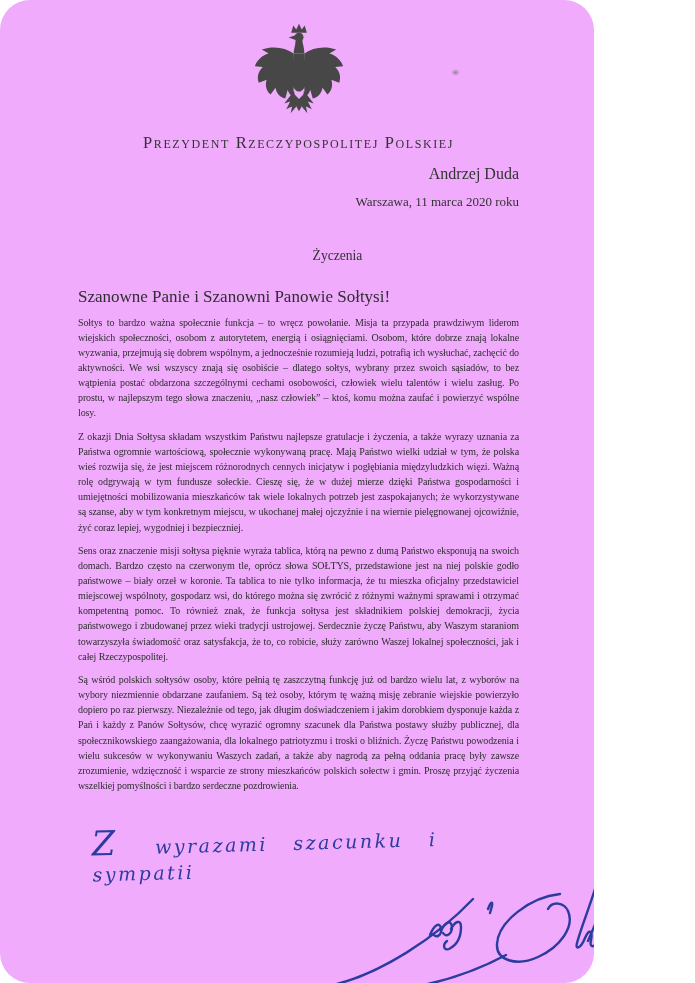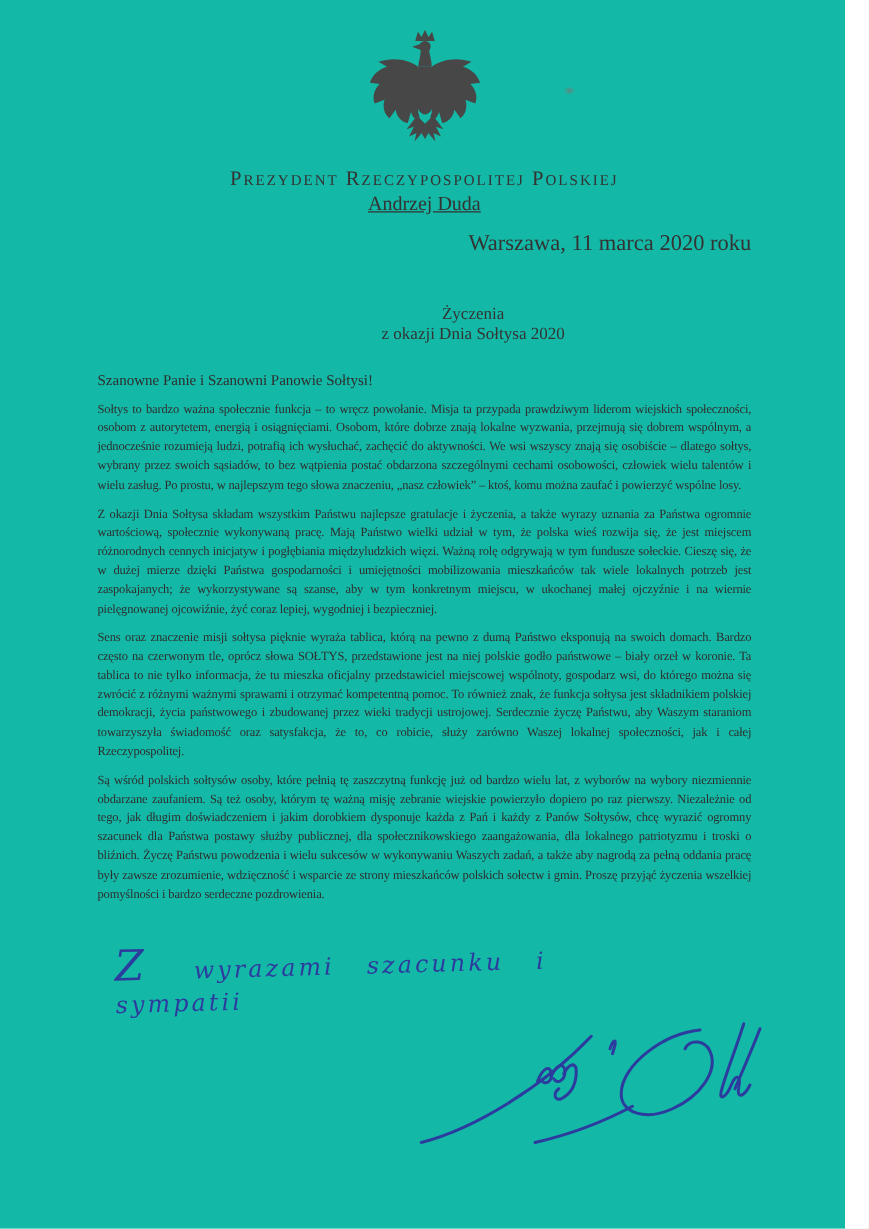--- a/index.html
+++ b/index.html
@@ -1,44 +1,45 @@
 <!DOCTYPE html>
 <html lang="pl"><head>
 <meta charset="utf-8">
 <style>
   html, body { margin: 0; padding: 0; background: #ffffff; }
   .page {
     position: relative;
-    width: 676px;
+    width: 594px;
     height: 983px;
     box-sizing: border-box;
     padding: 22px 75px 0 78px;
-    background: #14b8a6;
+    background: #f0abfc;
     font-family: "Liberation Serif", "DejaVu Serif", serif;
     color: #2e2e2e;
     overflow: hidden;
+    border-radius: 30px;
   }
   .scan-smudge {
     position: absolute; left: 451px; top: 69px; width: 9px; height: 7px;
     background: radial-gradient(ellipse at center, rgba(120,120,120,.75), rgba(120,120,120,0) 70%);
   }
   .emblem { width: 98px; height: 102px; margin: 0 auto; }
   .emblem svg { width: 100%; height: 100%; display: block; }
 
   .lh-title {
     text-align: center; margin-top: 9px;
     font-variant: small-caps; font-size: 16.5px; letter-spacing: 1.6px;
     color: #333333;
   }
-  .lh-name { text-align: center; font-size: 16px; margin-top: 2px; color: #333333; text-decoration: underline; }
-  .dateline { text-align: right; font-size: 18px; margin-top: 11px; color: #333333; }
+  .lh-name { text-align: right; font-size: 16px; margin-top: 12px; color: #333333; }
+  .dateline { text-align: right; font-size: 13px; margin-top: 11px; color: #333333; }
 
   .subject { text-align: center; font-size: 13.6px; margin-top: 38px; transform: translateX(39px); line-height: 15.5px; color: #333333; }
 
-  .salutation { font-size: 12px; margin-top: 23px; }
+  .salutation { font-size: 17px; margin-top: 23px; }
 
   .body-para {
     font-size: 10px; line-height: 15.15px; letter-spacing: -0.12px;
     text-align: justify; margin: 8px 0 0 0;
   }
 
   .closing-hw {
     margin-top: 24px; margin-left: 14px; width: 470px;
     font-family: "DejaVu Serif", serif; font-style: italic;
     font-size: 19px; letter-spacing: 2.5px; word-spacing: 17px;
@@ -82,21 +83,20 @@
     </svg>
   </div>
 
   <div class="lh-title">Prezydent Rzeczypospolitej Polskiej</div>
   <div class="lh-name">Andrzej Duda</div>
 
   <div class="dateline">Warszawa, 11 marca 2020 roku</div>
 
   <div class="subject">
     <div>Życzenia</div>
-    <div>z okazji Dnia Sołtysa 2020</div>
   </div>
 
   <div class="salutation">Szanowne Panie i Szanowni Panowie Sołtysi!</div>
 
   <p class="body-para">Sołtys to bardzo ważna społecznie funkcja – to wręcz powołanie. Misja ta przypada prawdziwym liderom wiejskich społeczności, osobom z autorytetem, energią i osiągnięciami. Osobom, które dobrze znają lokalne wyzwania, przejmują się dobrem wspólnym, a jednocześnie rozumieją ludzi, potrafią ich wysłuchać, zachęcić do aktywności. We wsi wszyscy znają się osobiście – dlatego sołtys, wybrany przez swoich sąsiadów, to bez wątpienia postać obdarzona szczególnymi cechami osobowości, człowiek wielu talentów i wielu zasług. Po prostu, w najlepszym tego słowa znaczeniu, „nasz człowiek” – ktoś, komu można zaufać i powierzyć wspólne losy.</p>
   <p class="body-para">Z okazji Dnia Sołtysa składam wszystkim Państwu najlepsze gratulacje i życzenia, a także wyrazy uznania za Państwa ogromnie wartościową, społecznie wykonywaną pracę. Mają Państwo wielki udział w tym, że polska wieś rozwija się, że jest miejscem różnorodnych cennych inicjatyw i pogłębiania międzyludzkich więzi. Ważną rolę odgrywają w tym fundusze sołeckie. Cieszę się, że w dużej mierze dzięki Państwa gospodarności i umiejętności mobilizowania mieszkańców tak wiele lokalnych potrzeb jest zaspokajanych; że wykorzystywane są szanse, aby w tym konkretnym miejscu, w ukochanej małej ojczyźnie i na wiernie pielęgnowanej ojcowiźnie, żyć coraz lepiej, wygodniej i bezpieczniej.</p>
   <p class="body-para">Sens oraz znaczenie misji sołtysa pięknie wyraża tablica, którą na pewno z dumą Państwo eksponują na swoich domach. Bardzo często na czerwonym tle, oprócz słowa SOŁTYS, przedstawione jest na niej polskie godło państwowe – biały orzeł w koronie. Ta tablica to nie tylko informacja, że tu mieszka oficjalny przedstawiciel miejscowej wspólnoty, gospodarz wsi, do którego można się zwrócić z różnymi ważnymi sprawami i otrzymać kompetentną pomoc. To również znak, że funkcja sołtysa jest składnikiem polskiej demokracji, życia państwowego i zbudowanej przez wieki tradycji ustrojowej. Serdecznie życzę Państwu, aby Waszym staraniom towarzyszyła świadomość oraz satysfakcja, że to, co robicie, służy zarówno Waszej lokalnej społeczności, jak i całej Rzeczypospolitej.</p>
   <p class="body-para">Są wśród polskich sołtysów osoby, które pełnią tę zaszczytną funkcję już od bardzo wielu lat, z wyborów na wybory niezmiennie obdarzane zaufaniem. Są też osoby, którym tę ważną misję zebranie wiejskie powierzyło dopiero po raz pierwszy. Niezależnie od tego, jak długim doświadczeniem i jakim dorobkiem dysponuje każda z Pań i każdy z Panów Sołtysów, chcę wyrazić ogromny szacunek dla Państwa postawy służby publicznej, dla społecznikowskiego zaangażowania, dla lokalnego patriotyzmu i troski o bliźnich. Życzę Państwu powodzenia i wielu sukcesów w wykonywaniu Waszych zadań, a także aby nagrodą za pełną oddania pracę były zawsze zrozumienie, wdzięczność i wsparcie ze strony mieszkańców polskich sołectw i gmin. Proszę przyjąć życzenia wszelkiej pomyślności i bardzo serdeczne pozdrowienia.</p>
 
   <div class="closing-hw">Z wyrazami szacunku i sympatii</div>

